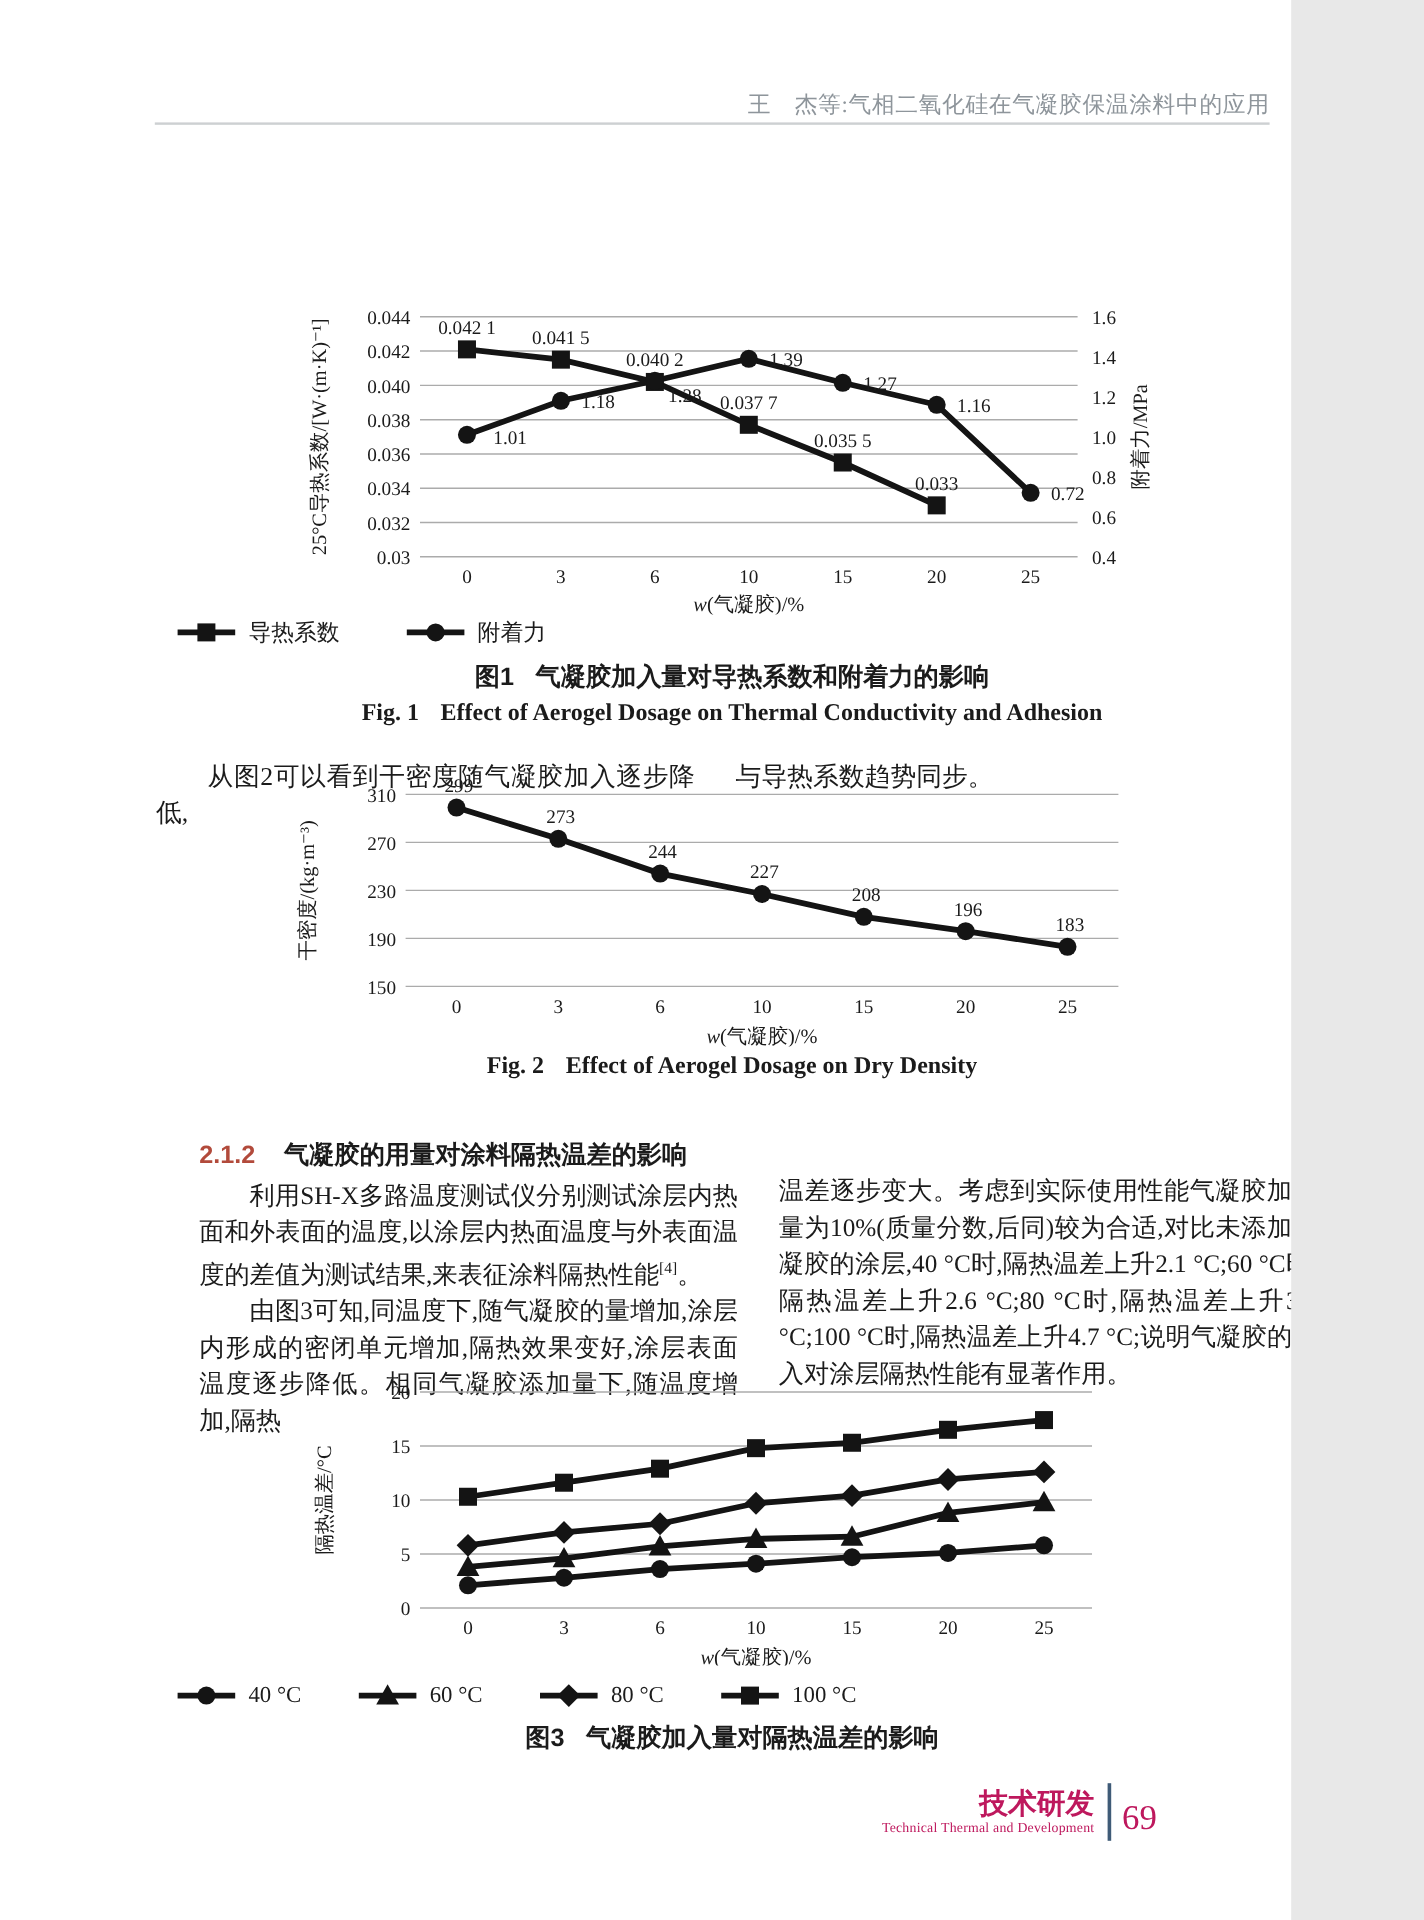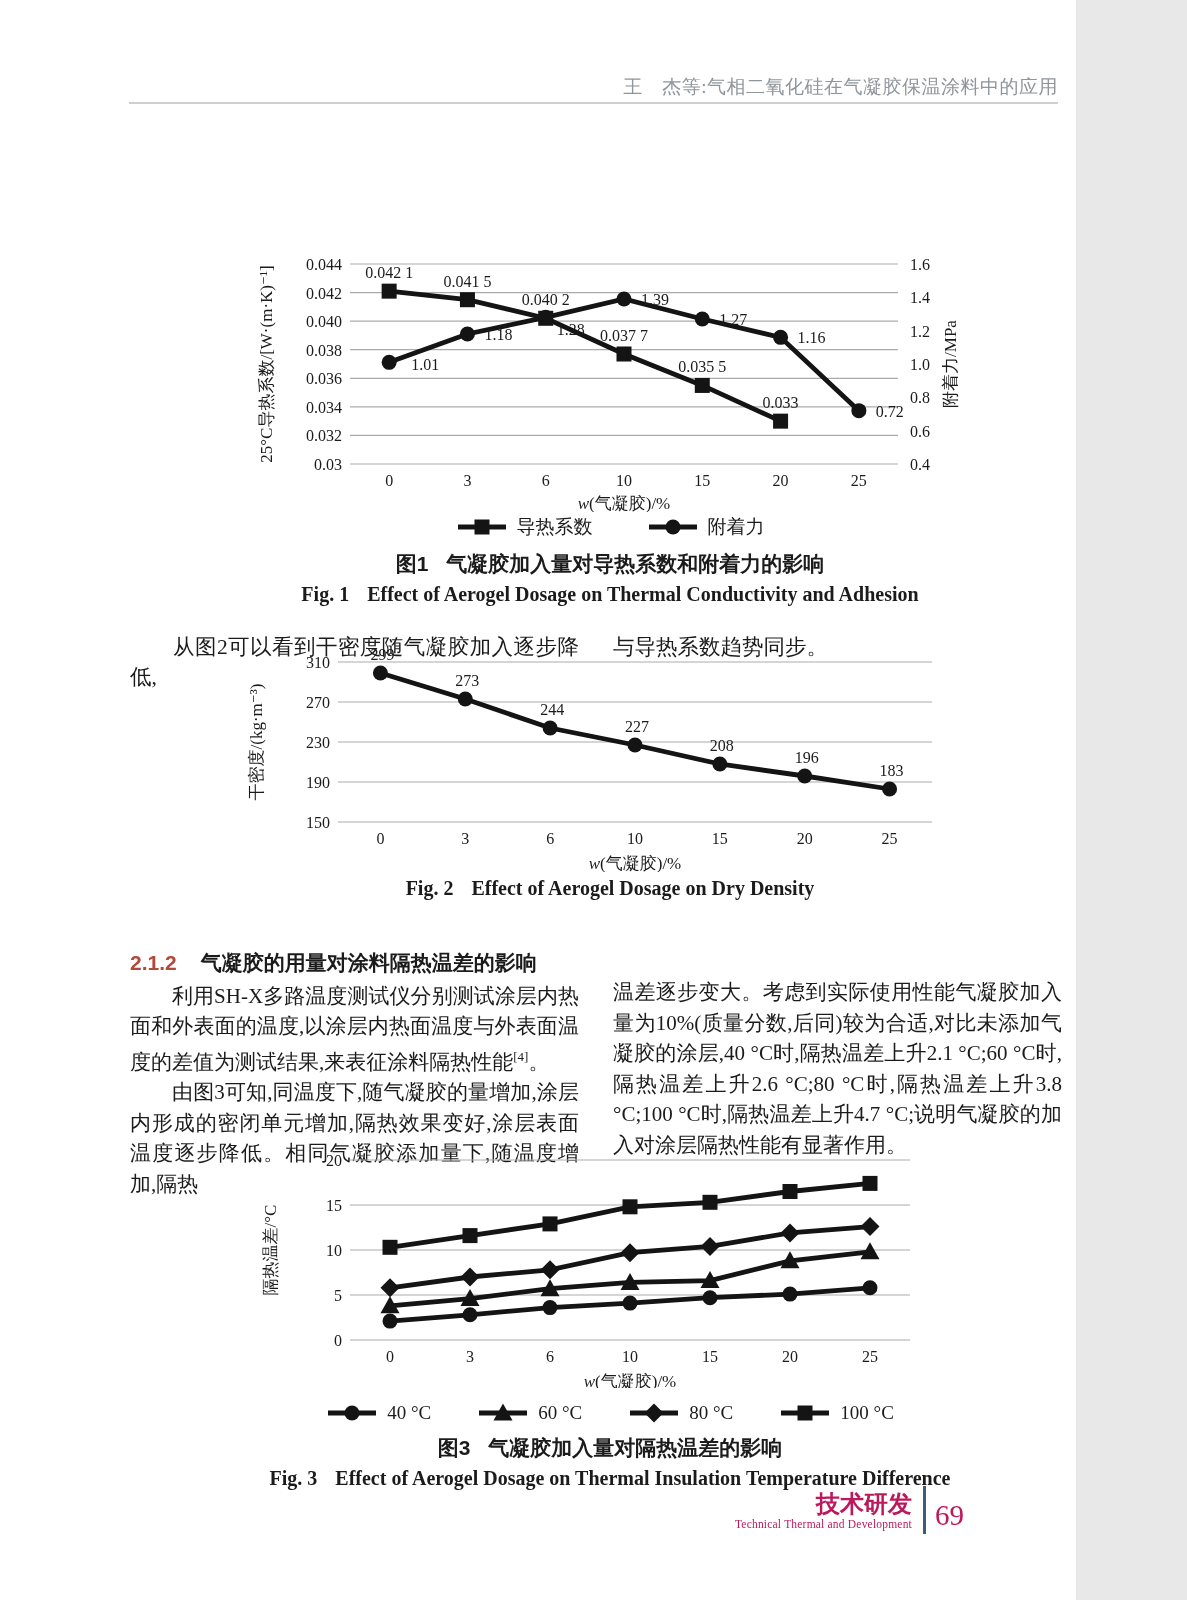--- a/index.html
+++ b/index.html
@@ -15,34 +15,34 @@
   .twocol{position:absolute;left:130px;width:932px;display:flex;justify-content:space-between;}
   .col{width:449px;font-size:21.5px;line-height:34.5px;text-align:justify;}
   #topcols{top:122px;}
   .indent{text-indent:2em;}
   p{margin:0;}
 
   
   .figwrap{position:absolute;left:146px;width:928px;text-align:center;}
   #fig1wrap{top:246px;} #fig2wrap{top:642px;} #fig3wrap{top:1146px;}
   .chart svg{display:block;margin:0 auto;}
-  .legend-row{display:flex;justify-content:center;gap:54px;margin-top:2px;font-size:19px;align-items:center;}
+  .legend-row{display:flex;gap:54px;margin-top:2px;font-size:19px;align-items:center;}
   #legend-fig3{margin-top:14px;gap:46px;}
   .legend-item{display:inline-flex;align-items:center;gap:9px;}
   .cap-zh{margin-top:10px;font-size:21px;font-weight:bold;
           font-family:"Liberation Sans","DejaVu Sans",sans-serif;}
   .cap-en{margin-top:5px;font-size:20px;font-weight:bold;}
   .cap-gap{display:inline-block;width:18px;}
 
   
   #midrow{position:absolute;left:130px;top:632px;width:932px;display:flex;justify-content:space-between;}
   #midrow .col{line-height:30px;}
 
   
-  #secblock{top:948px;}
+  #secblock{top:948px;margin-left:36px;}
   #secblock .col{font-size:21px;line-height:30.5px;}
   .sec-head{font-family:"Liberation Sans","DejaVu Sans",sans-serif;font-weight:bold;font-size:21px;
             text-align:left;text-indent:0;margin-bottom:2px;}
   .sec-num{color:#b24a3b;margin-right:24px;}
   .seccol2{padding-top:29px;}
   sup{font-size:13px;}
 
   
   .footer{position:absolute;top:1486px;right:112px;display:flex;align-items:center;color:#be185d;}
   .footer-text{text-align:right;}
@@ -295,23 +295,20 @@
           <svg width="52" height="20" viewBox="0 0 52 20">
             <line x1="2" x2="50" y1="10" y2="10" stroke="#141414" stroke-width="4.8"></line>
             <rect x="18.5" y="2.5" width="15" height="15" fill="#141414"></rect>
           </svg>
           <span>100 °C</span>
         </span>
       </div>
     <div class="cap-zh">
       <span>图3</span><span class="cap-gap"></span><span>气凝胶加入量对隔热温差的影响</span>
     </div>
-    <div class="cap-en">
-      <span>Fig. 3</span><span class="cap-gap"></span><span>Effect of Aerogel Dosage on Thermal Insulation Temperature Difference</span>
-    </div>
   </div>
 
   <div class="footer">
     <div class="footer-text">
       <div class="footer-zh">技术研发</div>
       <div class="footer-en">Technical Thermal and Development</div>
     </div>
     <div class="footer-bar"></div>
     <div class="footer-page">69</div>
   </div>

